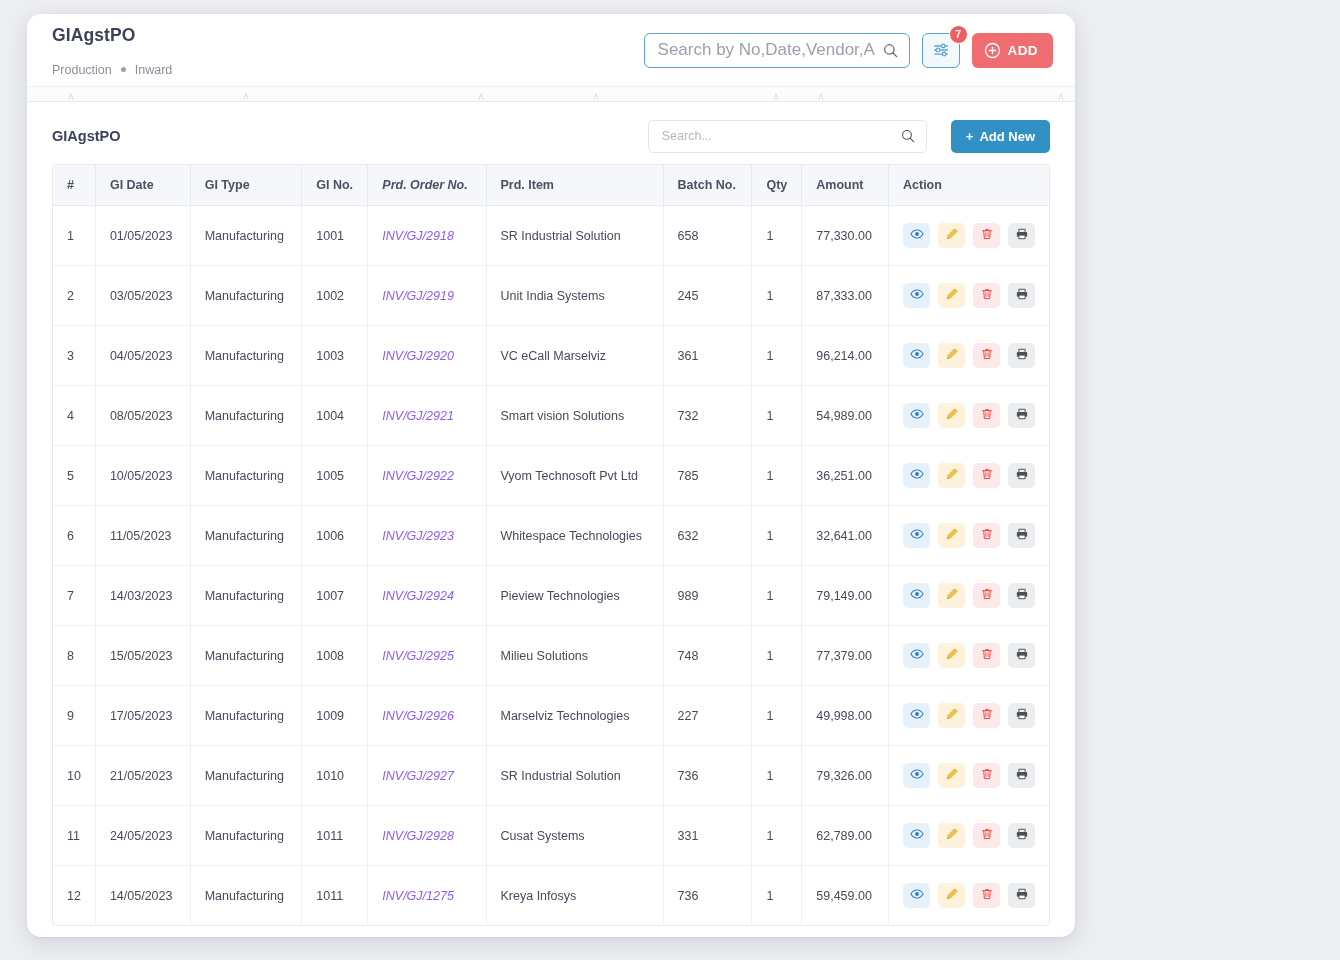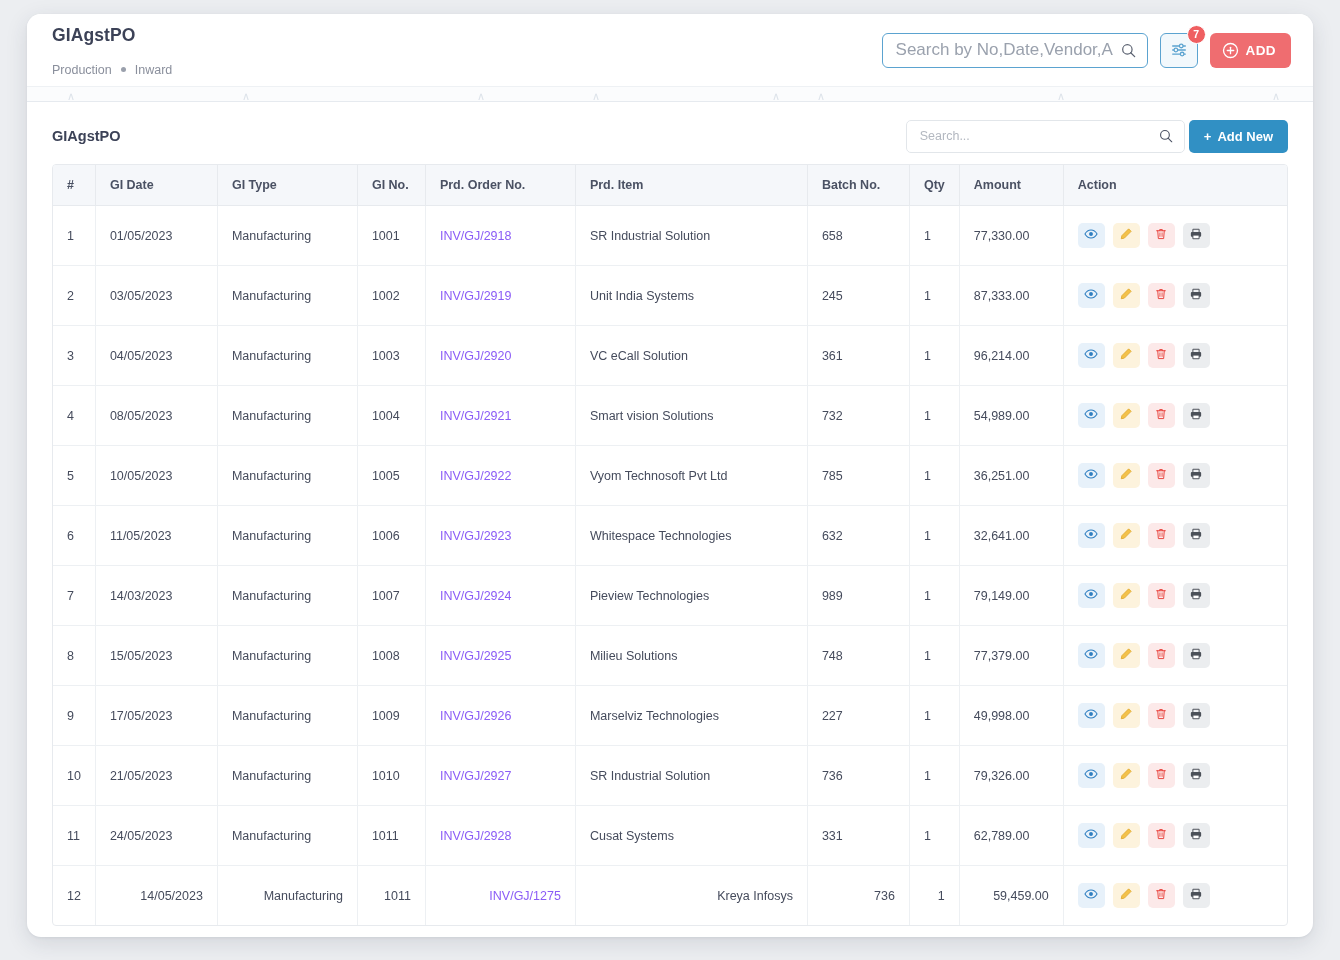--- a/index.html
+++ b/index.html
@@ -17,21 +17,21 @@
     width: 1340px;
     height: 960px;
     overflow: hidden;
   }
 
   
   .app-card {
     position: absolute;
     left: 27px;
     top: 14px;
-    width: 1286px;
+    width: 1048px;
     height: 923px;
     background: #ffffff;
     border-radius: 14px;
     box-shadow: 0 6px 22px rgba(40,50,70,.13), 0 1px 3px rgba(40,50,70,.07);
     overflow: hidden;
   }
 
   
   .app-header {
     position: relative;
@@ -149,21 +149,21 @@
     display: flex;
     align-items: center;
     justify-content: space-between;
     padding-top: 6px;
   }
   .panel-title {
     font-size: 14.5px;
     font-weight: bold;
     color: #3c4257;
   }
-  .panel-tools { display: flex; align-items: flex-start; gap: 4px; padding-left: 29px; }
+  .panel-tools { display: flex; align-items: flex-start; gap: 24px; padding-left: 29px; }
 
   .psearch {
     position: relative;
     width: 279px;
     height: 33px;
     border: 1px solid #e2e6ea;
     border-radius: 5px;
     background: #fff;
     display: flex; align-items: center;
     padding: 0 34px 0 13px;
@@ -214,30 +214,30 @@
   tbody td {
     font-size: 12.5px;
     color: #454b5c;
     padding: 17px 14px;
     border-right: 1px solid #edf0f3;
     border-bottom: 1px solid #edf0f3;
     white-space: nowrap;
     height: 53px;
   }
   tbody td:last-child { border-right: 0; }
-  tbody tr:last-child td { border-bottom: 0; text-align: right; }
+  tbody tr:last-child td { border-bottom: 0; }
 
   .link-cell { color: #8b5cf6; }
 
   
   .c-idx   { width: 40px; }
   .c-date  { width: 122px; }
   .c-type  { width: 140px; margin-left: 41px; }
   .c-gino  { width: 68px; }
-  .c-pono  { width: 150px; }
+  .c-pono  { width: 150px; font-style: italic; }
   .c-item  { width: 232px; }
   .c-batch { width: 102px; }
   .c-qty   { width: 48px; }
   .c-amt   { width: 104px; }
 
   
   .actions { display: flex; align-items: center; gap: 8px; }
   .act {
     width: 27px; height: 25px;
     border: 0; border-radius: 5px;
@@ -438,21 +438,21 @@
                     </button>
                   </div>
                 </td>
               </tr>
               <tr>
                 <td class="c-idx">3</td>
                 <td class="c-date">04/05/2023</td>
                 <td class="c-type">Manufacturing</td>
                 <td class="c-gino">1003</td>
                 <td class="c-pono link-cell">INV/GJ/2920</td>
-                <td class="c-item">VC eCall Solution</td>
+                <td class="c-item">VC eCall Marselviz</td>
                 <td class="c-batch">361</td>
                 <td class="c-qty">1</td>
                 <td class="c-amt">96,214.00</td>
                 <td>
                   <div class="actions">
                     <button class="act act-view">
                       <span><svg width="14" height="14" viewBox="0 0 18 18" fill="none">
                           <path d="M1.2 9S4 3.9 9 3.9 16.8 9 16.8 9 14 14.1 9 14.1 1.2 9 1.2 9Z" stroke="#2f7fc1" stroke-width="1.3"></path>
                           <circle cx="9" cy="9" r="2.5" fill="#2f7fc1"></circle>
                         </svg></span>

